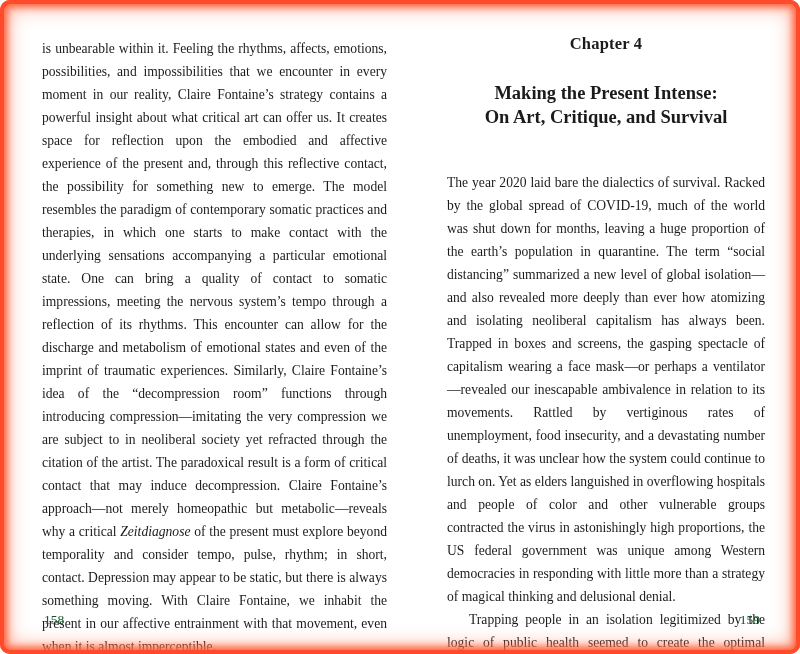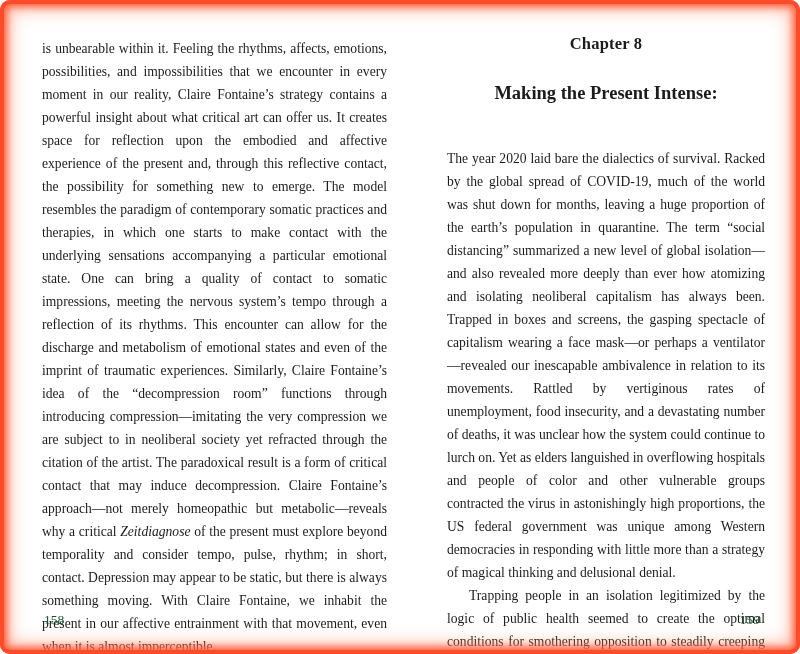--- a/index.html
+++ b/index.html
@@ -87,22 +87,22 @@
 </head>
 <body>
 
 <div class="spread">
 
   <div class="page page-left">
     <p class="body-text"><span>is unbearable within it. Feeling the rhythms, affects, emotions, possibilities, and impossibilities that we encounter in every moment in our reality, Claire Fontaine’s strategy contains a powerful insight about what critical art can offer us. It creates space for reflection upon the embodied and affective experience of the present and, through this reflective contact, the possibility for something new to emerge. The model resembles the paradigm of contemporary somatic practices and therapies, in which one starts to make contact with the underlying sensations accompanying a particular emotional state. One can bring a quality of contact to somatic impressions, meeting the nervous system’s tempo through a reflection of its rhythms. This encounter can allow for the discharge and metabolism of emotional states and even of the imprint of traumatic experiences. Similarly, Claire Fontaine’s idea of the “decompression room” functions through introducing compression—imitating the very compression we are subject to in neoliberal society yet refracted through the citation of the artist. The paradoxical result is a form of critical contact that may induce decompression. Claire Fontaine’s approach—not merely homeopathic but metabolic—reveals why a critical </span><em>Zeitdiagnose</em><span> of the present must explore beyond temporality and consider tempo, pulse, rhythm; in short, contact. Depression may appear to be static, but there is always something moving. With Claire Fontaine, we inhabit the present in our affective entrainment with that movement, even when it is almost imperceptible.</span></p>
   </div>
 
   <div class="page page-right">
-    <h2 class="chapter-label">Chapter 8</h2>
-    <h1 class="chapter-title"><span>Making the Present Intense:</span><br></h1>
+    <h2 class="chapter-label">Chapter 4</h2>
+    <h1 class="chapter-title"><span>Making the Present Intense:</span><br><span>On Art, Critique, and Survival</span></h1>
     <p class="body-text para-1">The year 2020 laid bare the dialectics of survival. Racked by the global spread of COVID-19, much of the world was shut down for months, leaving a huge proportion of the earth’s population in quarantine. The term “social distancing” summarized a new level of global isolation—and also revealed more deeply than ever how atomizing and isolating neoliberal capitalism has always been. Trapped in boxes and screens, the gasping spectacle of capitalism wearing a face mask—or perhaps a ventilator—revealed our inescapable ambivalence in relation to its movements. Rattled by vertiginous rates of unemployment, food insecurity, and a devastating number of deaths, it was unclear how the system could continue to lurch on. Yet as elders languished in overflowing hospitals and people of color and other vulnerable groups contracted the virus in astonishingly high proportions, the US federal government was unique among Western democracies in responding with little more than a strategy of magical thinking and delusional denial.</p>
     <p class="body-text para-2">Trapping people in an isolation legitimized by the logic of public health seemed to create the optimal conditions for smothering opposition to steadily creeping fascism, even as Trump continually stoked his right-wing supporters to violate the stay-at-home policies designed to maintain public health. Yet, on May 25, 2020, the levee broke due to the protests against the public murder of Floyd, an African American man brutally asphyxiated by a white police officer who rested the weight of his body on Floyd’s neck for over nine minutes.</p>
   </div>
 
   <div class="page-number num-left">158</div>
   <div class="page-number num-right">159</div>
 
 </div>
 
 <div class="frame"></div>

